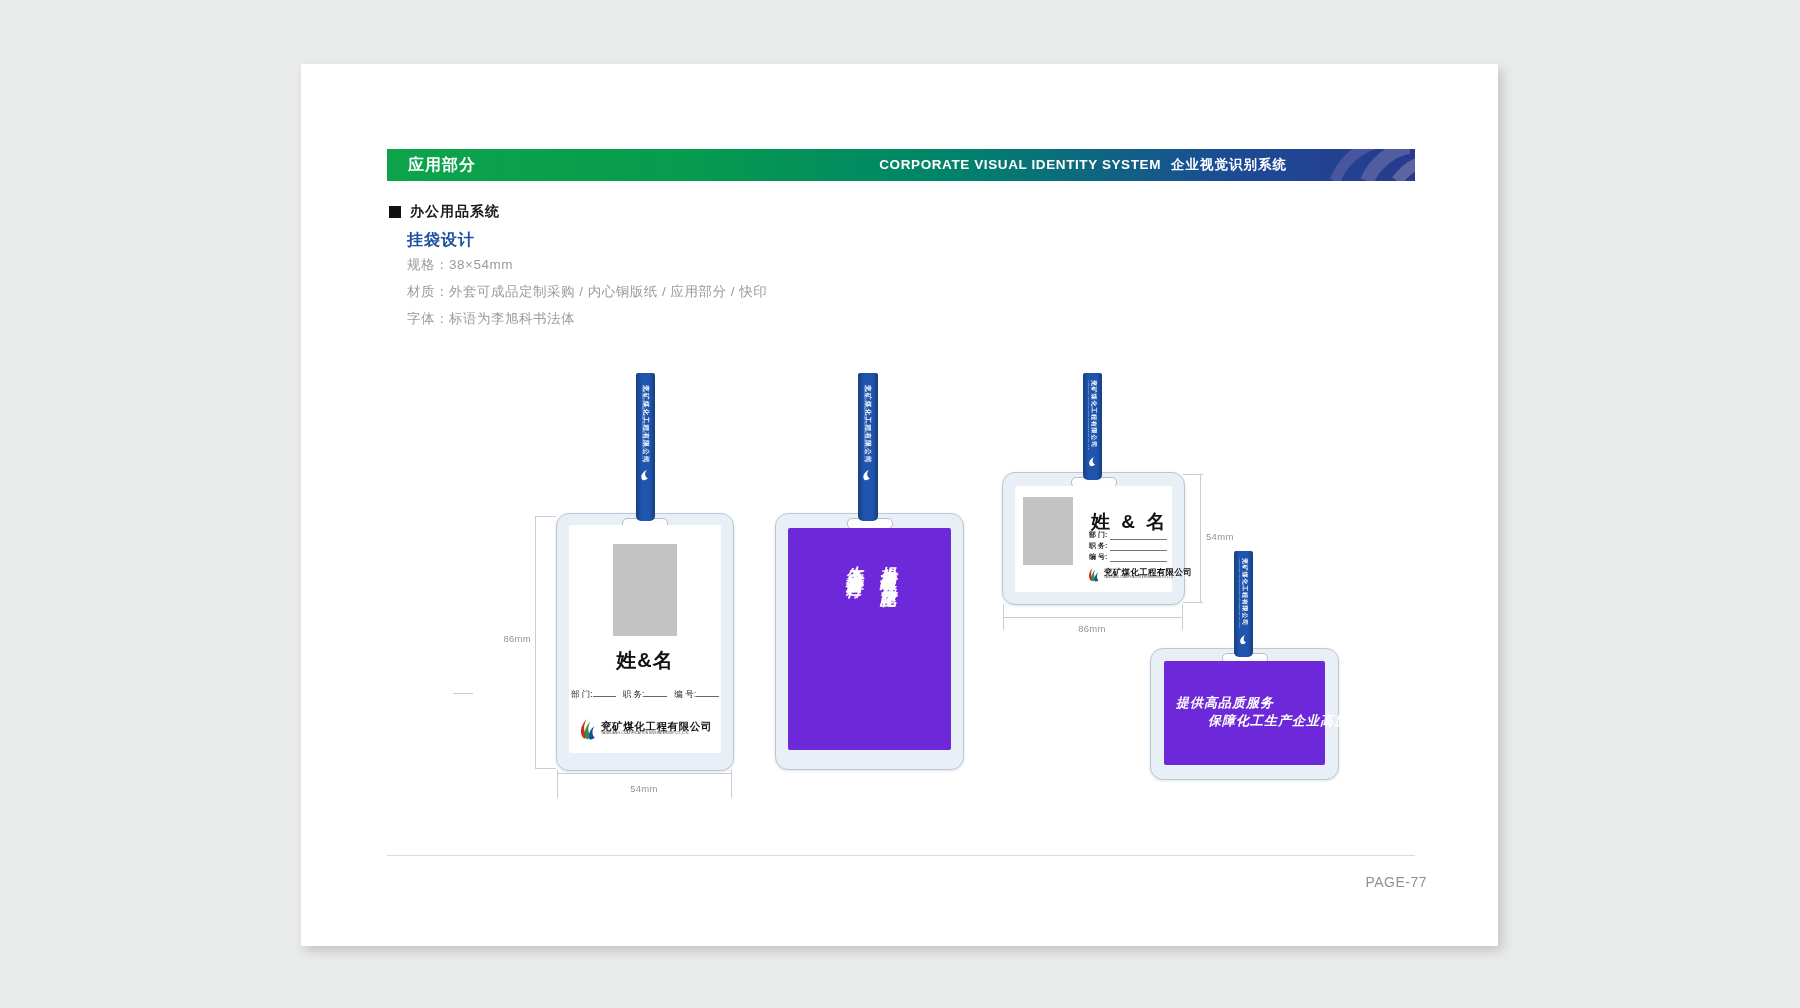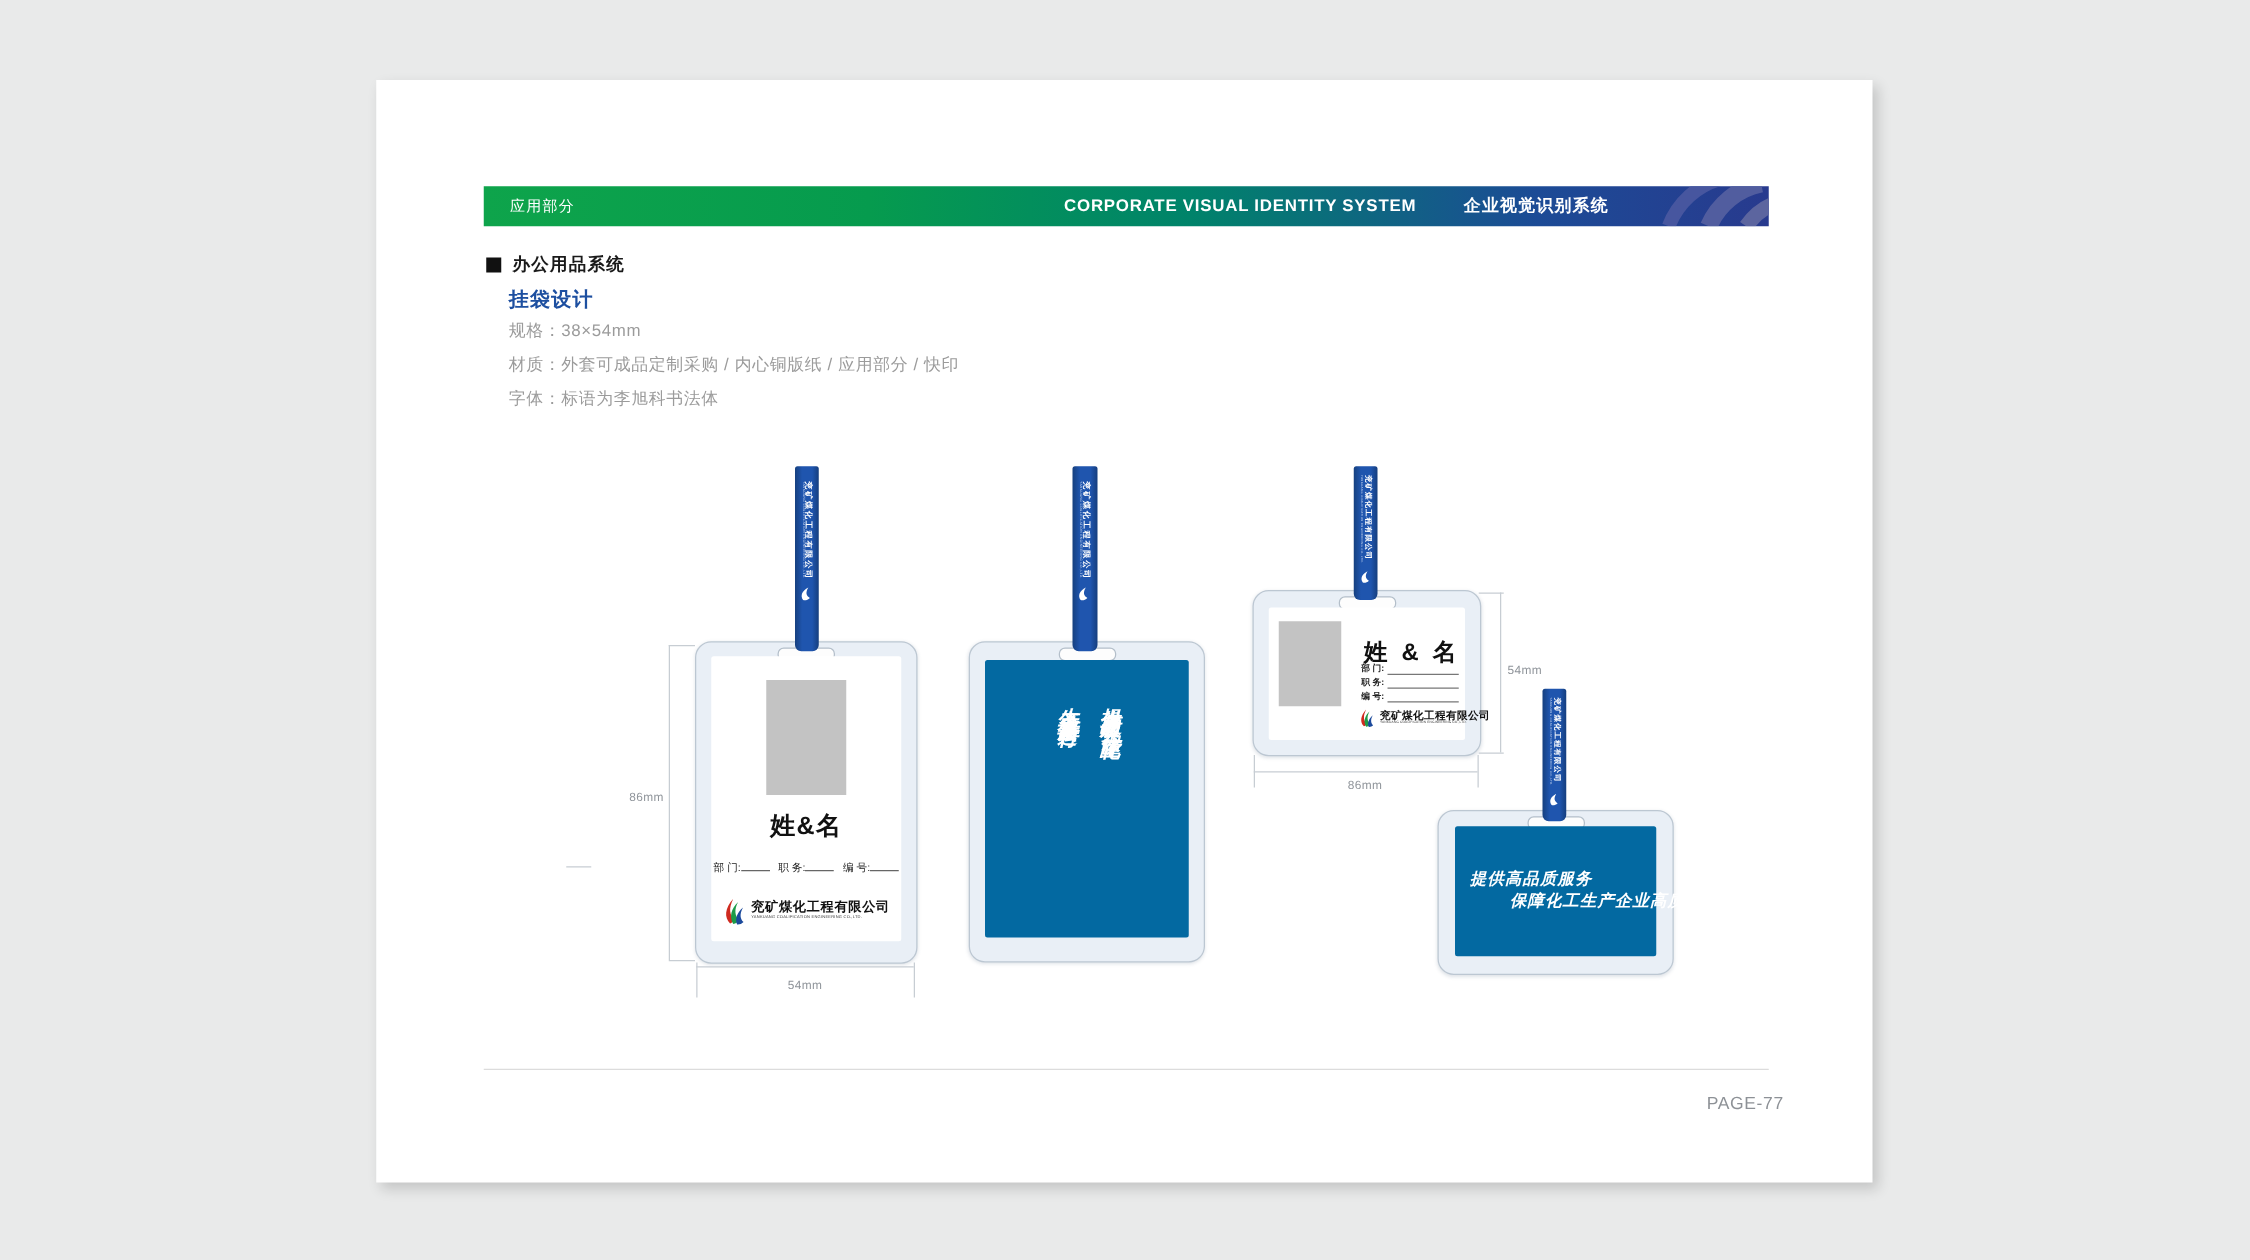--- a/index.html
+++ b/index.html
@@ -13,42 +13,42 @@
   .page{
     position:absolute;left:301px;top:64px;width:1197px;height:882px;
     background:#ffffff;box-shadow:4px 5px 10px rgba(0,0,0,0.16);
   }
   
   .header-band{
     position:absolute;left:86px;top:85px;width:1028px;height:32px;
     background:linear-gradient(90deg,#0ea44b 0%,#069b4e 30%,#00836a 55%,#1c4b96 82%,#283a8e 100%);
     display:flex;align-items:center;overflow:hidden;
   }
-  .header-left{margin-left:21px;color:#fff;font-size:12px;font-weight:normal;letter-spacing:1px;text-align:center;}
+  .header-left{margin-left:21px;color:#fff;font-size:16px;font-weight:bold;letter-spacing:1px;text-align:center;}
   .header-right{margin-left:auto;margin-right:128px;display:flex;align-items:baseline;gap:10px;white-space:nowrap;}
   .header-right .en{color:#fff;font-size:13.5px;font-weight:bold;letter-spacing:0.6px;margin-left:48px;}
-  .header-right .cn{color:#fff;font-size:13.5px;font-weight:bold;letter-spacing:1px;margin-left:28px;}
+  .header-right .cn{color:#fff;font-size:13.5px;font-weight:bold;letter-spacing:1px;}
   .header-deco{position:absolute;right:0;top:0;height:32px;width:110px;}
   
   .section-row{position:absolute;left:88px;top:139px;display:flex;align-items:center;gap:9px;}
   .section-bullet{width:12px;height:12px;background:#111;}
   .section-title{font-size:14px;font-weight:bold;color:#1a1a1a;letter-spacing:1px;}
   .subtitle{position:absolute;left:106px;top:166px;font-size:16px;font-weight:bold;color:#1d4fa0;letter-spacing:1px;}
   .spec{position:absolute;left:106px;font-size:13.5px;color:#9b9b9b;letter-spacing:0.5px;}
   
   .holder{
     position:absolute;background:#e9eff6;border:1px solid #bcc7d2;border-radius:13px;
     box-shadow:0 1px 3px rgba(80,100,130,0.18);
   }
   .holder-card{position:absolute;background:#ffffff;border-radius:2px;}
   .slot{
     position:absolute;top:4px;left:50%;transform:translateX(-50%);
     width:44px;height:9px;background:#fdfdfd;border:1px solid #b4bfca;border-radius:5px;
   }
-  .bluecard{position:absolute;background:#0369a1;border-radius:2px;}
+  .bluecard{position:absolute;background:#6d28d9;border-radius:2px;}
   
   .strap{
     position:absolute;width:19px;
     background:linear-gradient(90deg,#16407f 0%,#1f55ae 30%,#1f55ae 72%,#153e7e 100%);
     border-radius:2px 2px 5px 5px;z-index:5;
   }
   .strap-rot{
     position:absolute;left:0;top:0;height:19px;
     transform-origin:top left;transform:rotate(90deg) translateY(-19px);
     display:flex;align-items:center;padding-left:12px;gap:6px;box-sizing:border-box;

